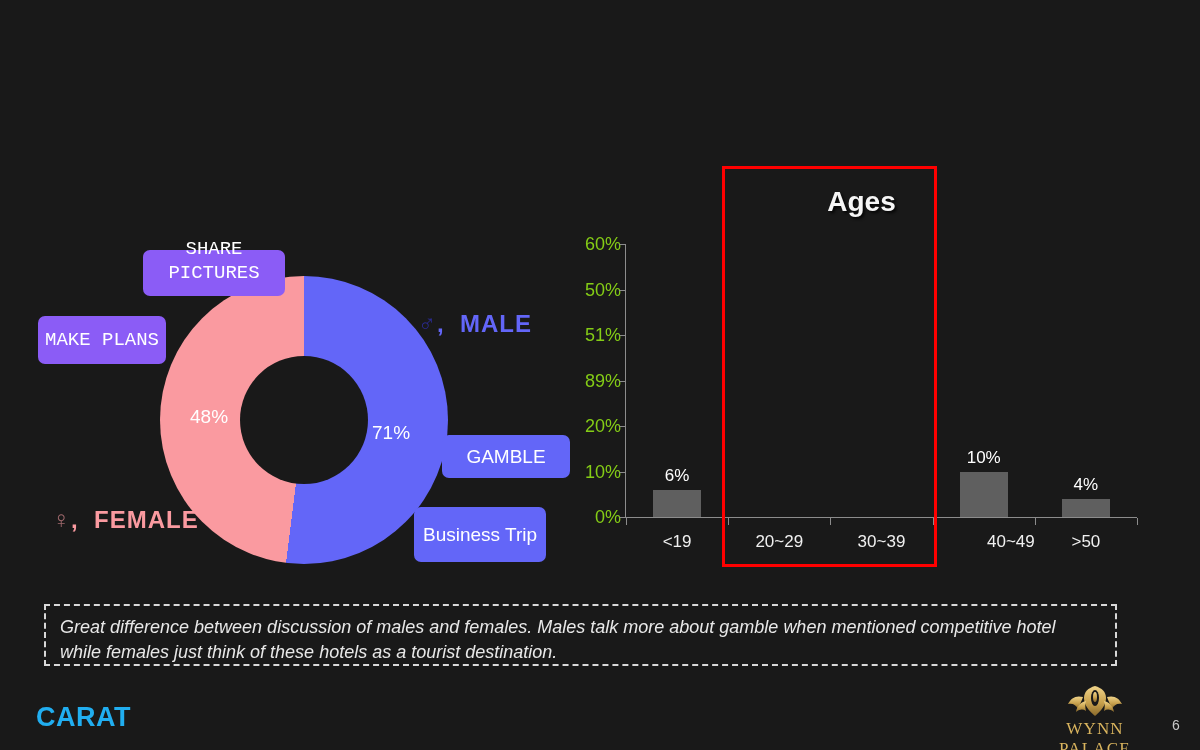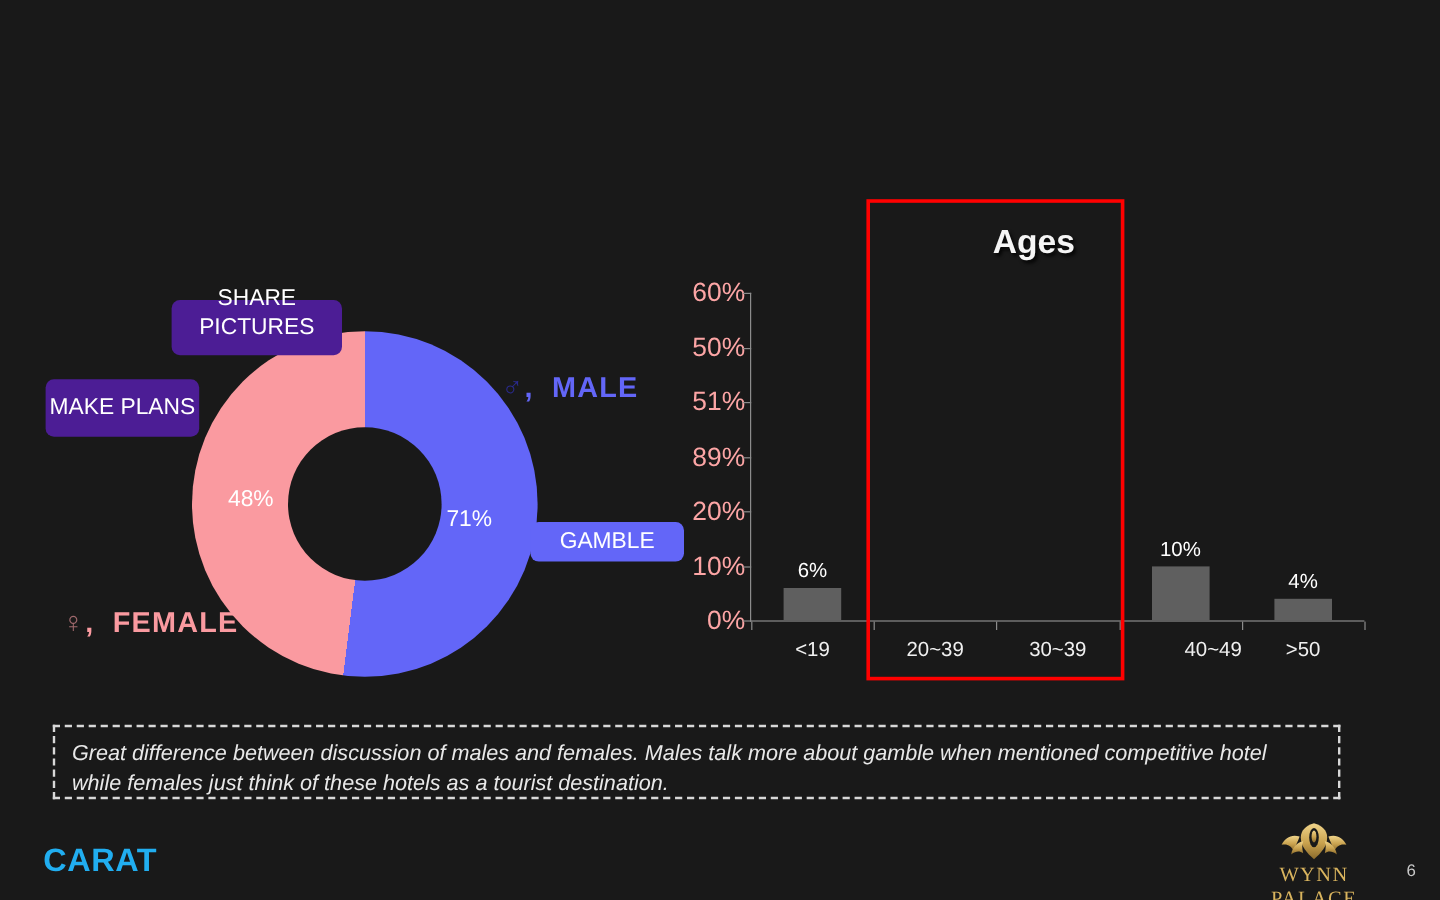--- a/index.html
+++ b/index.html
@@ -95,27 +95,27 @@
     border-radius: 7px;
     color: #ffffff;
     font-size: 19px;
     line-height: 24px;
     text-align: center;
     display: flex;
     align-items: center;
     justify-content: center;
     box-sizing: border-box;
   }
-  .pill.pink { background: #4c1d95; }
+  .pill.pink { background: #8b5cf6; font-family: Liberation Mono, monospace; }
   .pill.blue { background: #6366f8; }
 
   .pill-share    { left: 143px; top: 250px; width: 142px; height: 46px; }
   .pill-share span { position: relative; top: -12px; }
   .pill-make     { left: 38px;  top: 316px; width: 128px; height: 48px; }
-  .pill-gamble   { left: 442px; top: 435px; width: 128px; height: 33px; }
+  .pill-gamble   { left: 442px; top: 435px; width: 128px; height: 43px; }
   .pill-business { left: 414px; top: 507px; width: 132px; height: 55px; }
 
   
   .bar-chart {
     position: absolute;
     left: 565px;
     top: 238px;
     width: 580px;
     height: 320px;
   }
@@ -124,22 +124,22 @@
     left: 0;
     top: 0;
     width: 56px;
     height: 280px;
   }
   .y-tick-label {
     position: absolute;
     right: 0;
     width: 56px;
     text-align: right;
-    font-size: 22px;
-    color: #fca5a5;
+    font-size: 18px;
+    color: #84cc16;
     transform: translateY(-50%);
   }
   .axis-vertical {
     position: absolute;
     left: 60px;
     top: 6px;
     width: 1px;
     height: 274px;
     background: #8c8c8c;
   }
@@ -299,20 +299,23 @@
   </div>
 
   <div class="pill pink pill-share">
     <span>SHARE PICTURES</span>
   </div>
   <div class="pill pink pill-make">
     <span>MAKE PLANS</span>
   </div>
   <div class="pill blue pill-gamble">
     <span>GAMBLE</span>
+  </div>
+  <div class="pill blue pill-business">
+    <span>Business Trip</span>
   </div>
 
   <div class="bar-chart">
     <div class="y-axis-labels">
         <div class="y-tick-label" style="top: 279px;">0%</div>
         <div class="y-tick-label" style="top: 233.5px;">10%</div>
         <div class="y-tick-label" style="top: 188px;">20%</div>
         <div class="y-tick-label" style="top: 142.5px;">89%</div>
         <div class="y-tick-label" style="top: 97px;">51%</div>
         <div class="y-tick-label" style="top: 51.5px;">50%</div>
@@ -341,21 +344,21 @@
       <div class="y-tick-mark" style="top: 97px;"></div>
       <div class="y-tick-mark" style="top: 51.5px;"></div>
       <div class="y-tick-mark" style="top: 6px;"></div>
       <div class="x-sep" style="left: 61px;"></div>
       <div class="x-sep" style="left: 163.2px;"></div>
       <div class="x-sep" style="left: 265.4px;"></div>
       <div class="x-sep" style="left: 367.6px;"></div>
       <div class="x-sep" style="left: 469.8px;"></div>
       <div class="x-sep" style="left: 572px;"></div>
       <div class="x-label" style="left: 61px; width: 102.2px;">&lt;19</div>
-      <div class="x-label" style="left: 163.2px; width: 102.2px;">20~39</div>
+      <div class="x-label" style="left: 163.2px; width: 102.2px;">20~29</div>
       <div class="x-label" style="left: 265.4px; width: 102.2px;">30~39</div>
       <div class="x-label" style="left: 367.6px; width: 102.2px; text-align: right;">40~49</div>
       <div class="x-label" style="left: 469.8px; width: 102.2px;">&gt;50</div>
     </div>
 
   <div class="red-box"></div>
   <div class="ages-title">Ages</div>
 
   <div class="caption">Great difference between discussion of males and females. Males talk more about gamble when mentioned competitive hotel while females just think of these hotels as a tourist destination.</div>
 

